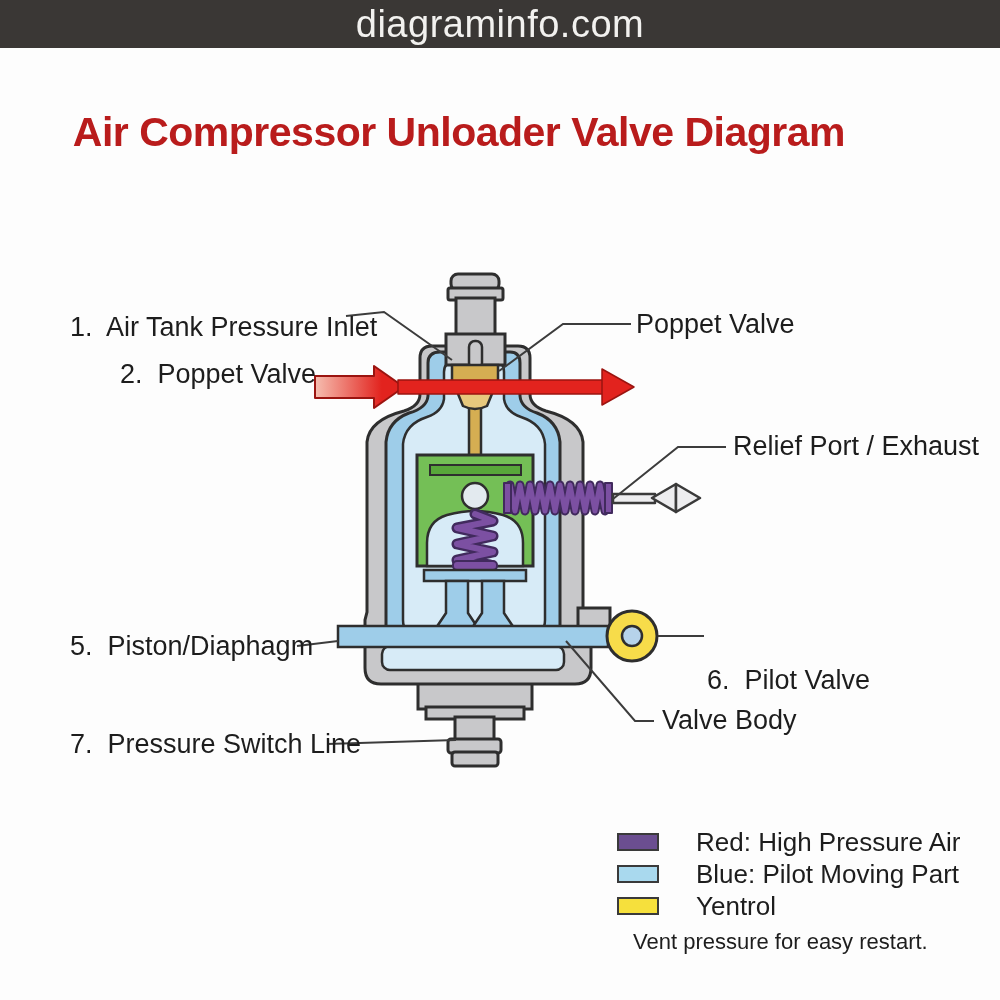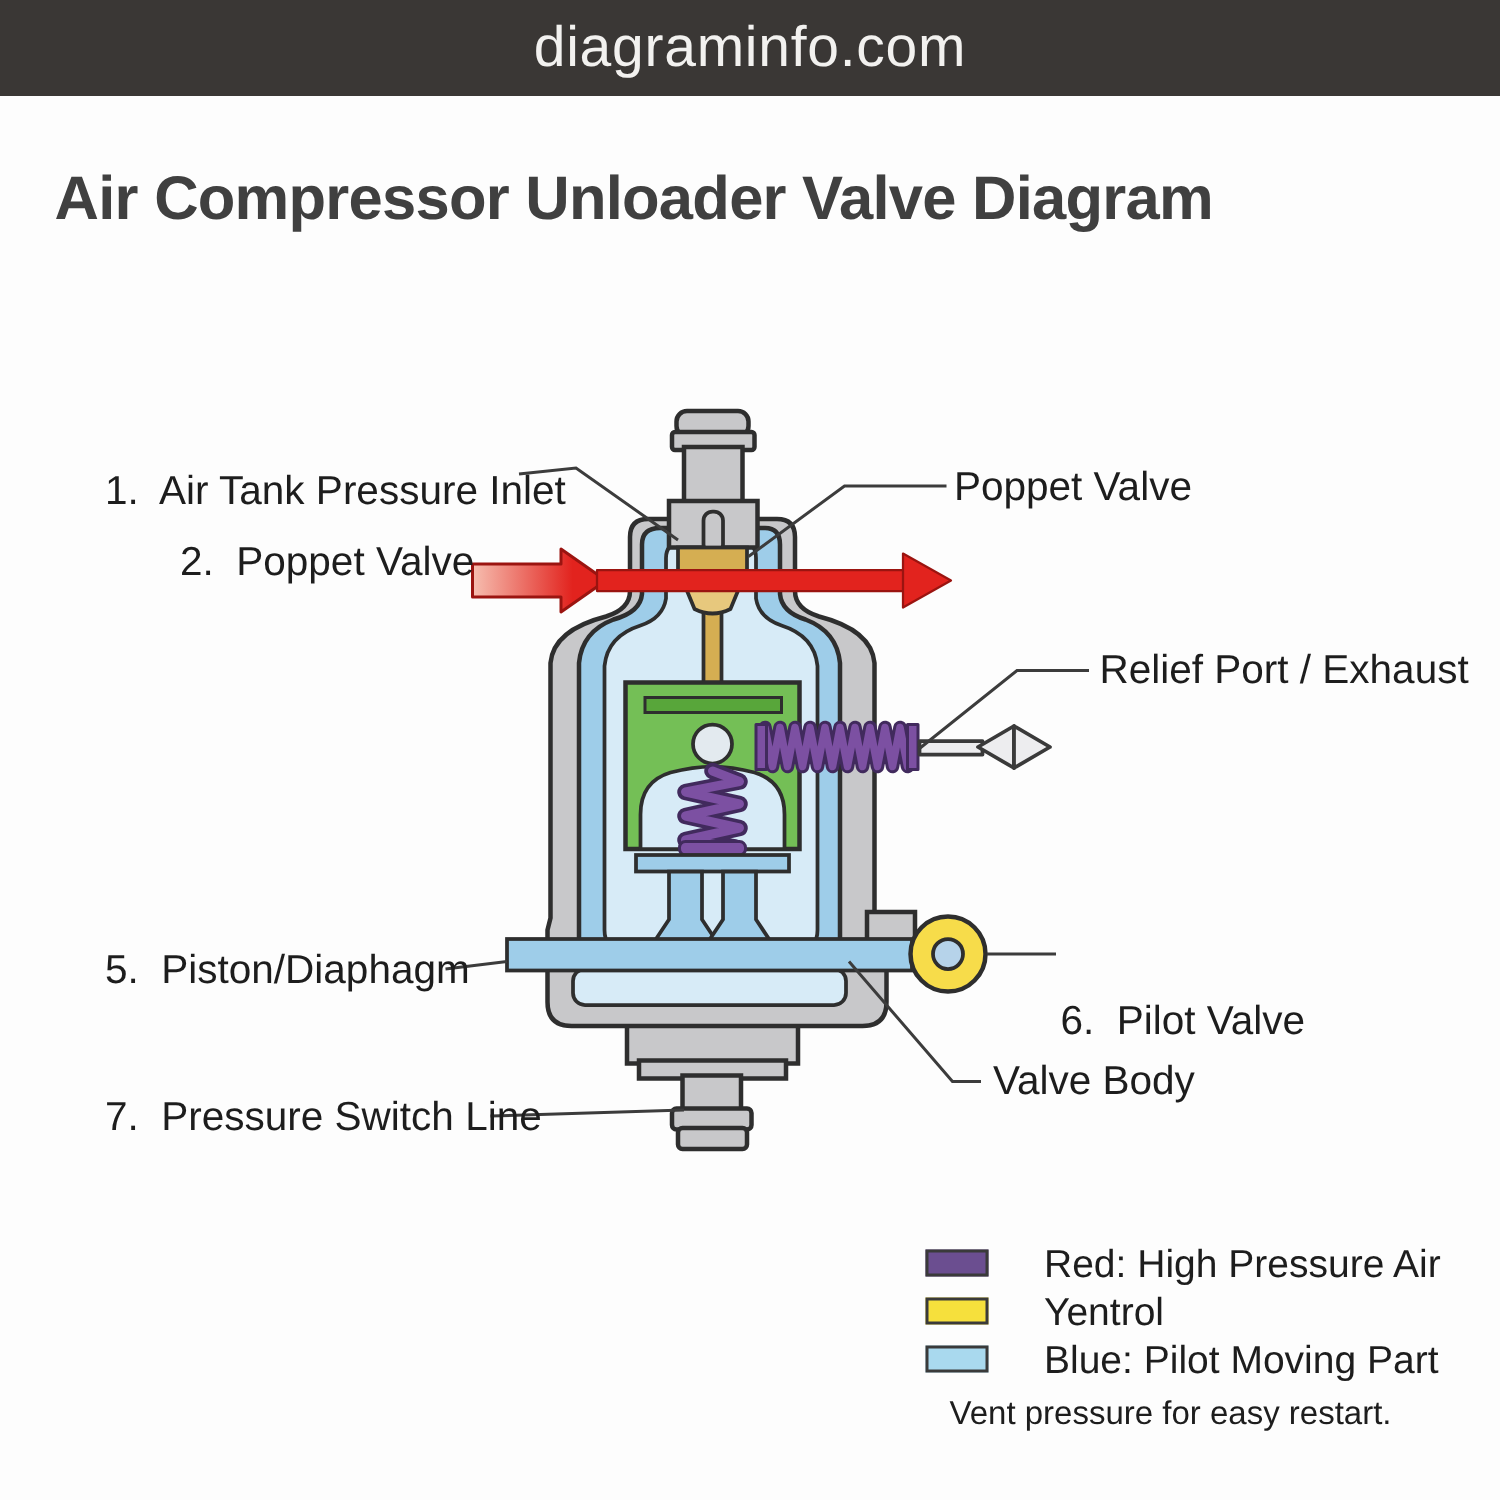--- a/index.html
+++ b/index.html
@@ -2,31 +2,31 @@
 <html style="--bg: #fdfdfd; --header_bg: #3a3735; --header_text: #f2f1ef; --ink: #1d1d1d; --outline: #2e2e2e; --leader: #3c3c3c; --metal_gray: #c8c8ca; --blue_mid: #9ecde9; --blue_pale: #d7ebf7; --green: #74bf56; --green_dark: #58a63a; --gold: #d5ae52; --gold_light: #e7c87d; --purple: #7c50a2; --purple_dark: #412a5d; --yellow: #f7dc4a; --pilot_center: #b6d3ea; --red: #e2231e; --red_soft: #f6beb0; --red_edge: #9b1410; --exhaust_fill: #ededef;"><head>
 <meta charset="utf-8">
 <style>
   html,body{margin:0;padding:0;}
   body{
     width:1000px;height:1000px;position:relative;overflow:hidden;
     background:var(--bg,#fdfdfd);
     font-family:"Liberation Sans", sans-serif;
   }
   .header-bar{
-    position:absolute;left:0;top:0;width:1000px;height:64px;
+    position:absolute;left:0;top:0;width:1000px;height:48px;
     background:var(--header_bg,#3a3735);
     display:flex;align-items:center;justify-content:center;
   }
   .site-title{
     color:var(--header_text,#f2f1ef);
     font-size:38px;letter-spacing:0.5px;
   }
   .page-title{
-    position:absolute;top:109px;left:0;width:845px;text-align:center;
-    font-size:41px;font-weight:600;letter-spacing:-0.5px;color:#404040;
+    position:absolute;top:109px;left:0;width:845px;text-align:right;
+    font-size:41px;font-weight:600;letter-spacing:-0.5px;color:#b91c1c;
   }
   .diagram-svg{position:absolute;left:0;top:0;}
   .callout{
     position:absolute;font-size:27px;color:var(--ink,#1d1d1d);
     white-space:pre;line-height:1.1;
   }
   #callout-inlet{left:70px;top:301px;margin-top:12px;}
   #callout-poppet-left{left:120px;top:360px;}
   #callout-poppet-right{left:636px;top:310px;text-align:right;}
   #callout-relief{left:733px;top:432px;}
@@ -178,21 +178,21 @@
 <div class="callout" id="callout-pilot">6.  Pilot Valve</div>
 <div class="callout" id="callout-valve-body">Valve Body</div>
 <div class="callout" id="callout-switch">7.  Pressure Switch Line</div>
 
 <div class="legend">
   <div class="legend-row">
     <span class="legend-swatch" style="background: rgb(107, 78, 144);"></span>
     <span class="legend-label">Red: High Pressure Air</span>
   </div>
   <div class="legend-row">
+    <span class="legend-swatch" style="background: rgb(169, 217, 238);"></span>
+    <span class="legend-label">Blue: Pilot Moving Part</span>
+  </div>
+  <div class="legend-row">
     <span class="legend-swatch" style="background: rgb(246, 224, 60);"></span>
     <span class="legend-label">Yentrol</span>
-  </div>
-  <div class="legend-row">
-    <span class="legend-swatch" style="background: rgb(169, 217, 238);"></span>
-    <span class="legend-label">Blue: Pilot Moving Part</span>
   </div>
 </div>
 <div class="legend-note">Vent pressure for easy restart.</div>
 
 </body></html>

